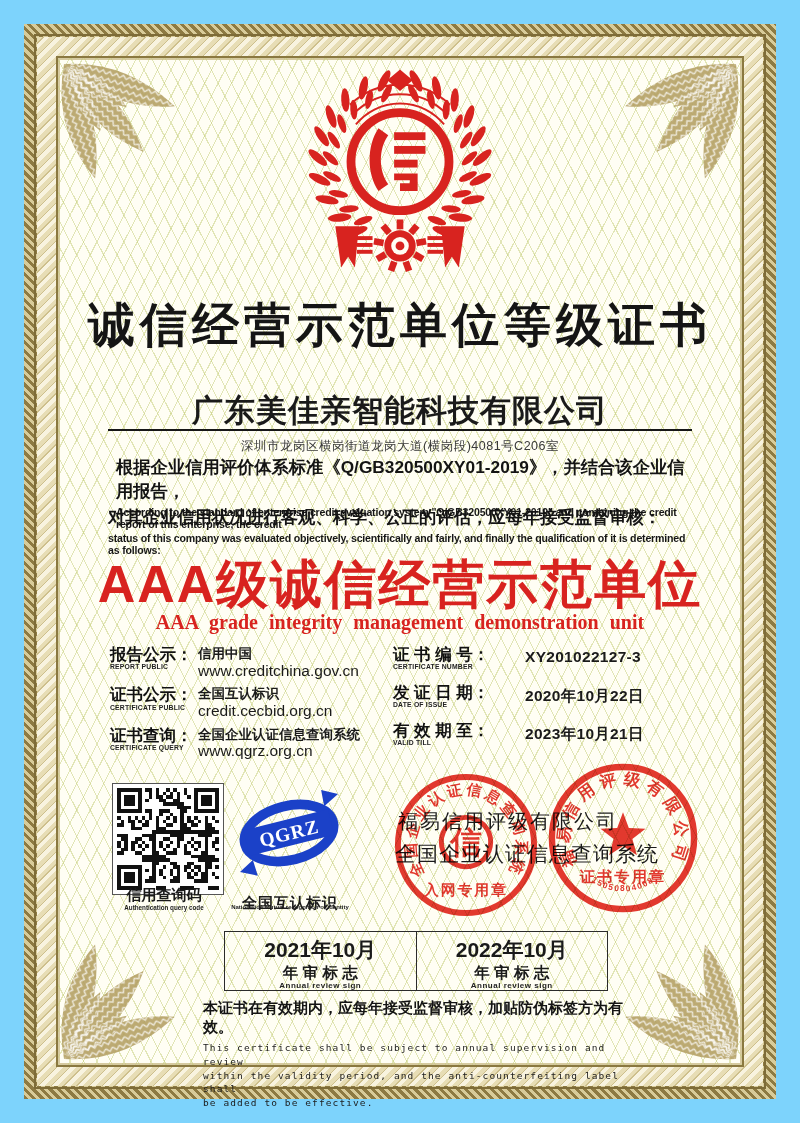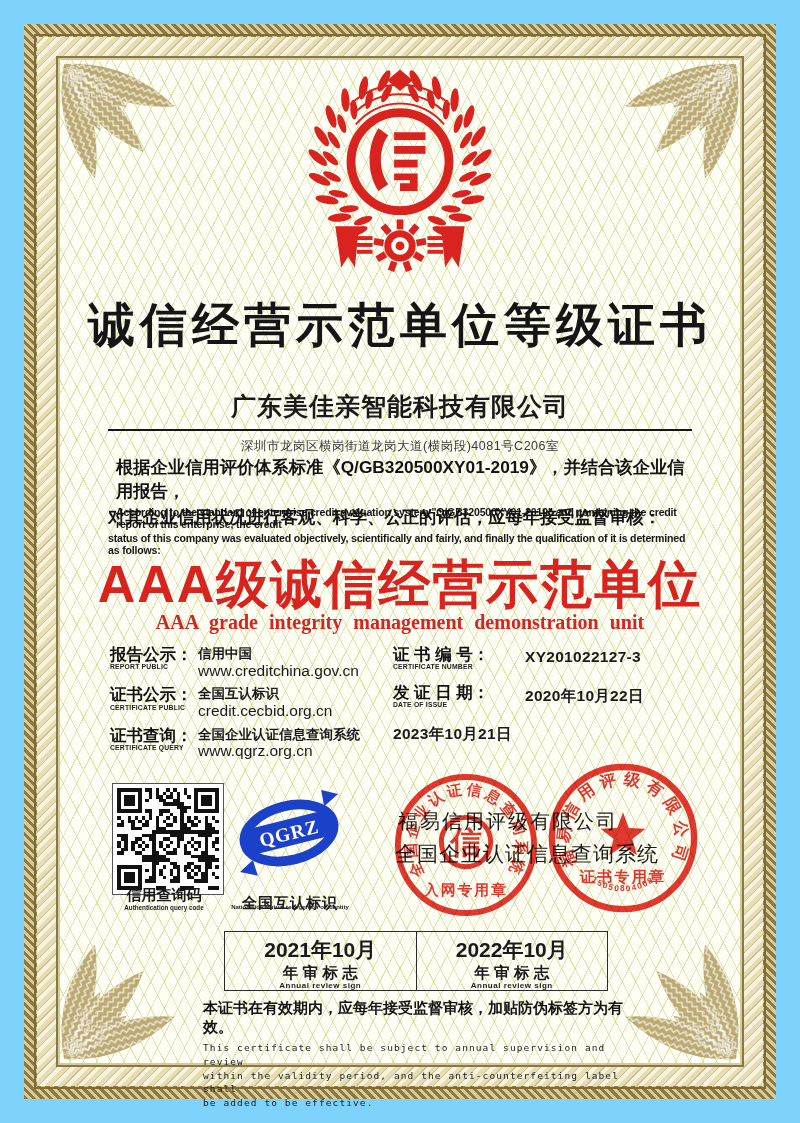--- a/index.html
+++ b/index.html
@@ -19,21 +19,21 @@
   .corner.bl{left:58px;top:913px;transform:scaleY(-1);}
   .corner.br{left:590px;top:913px;transform:scale(-1,-1);}
   
   .abs{position:absolute;}
   .ctr{left:0;width:800px;text-align:center;}
   
   .emblem{left:302px;top:62px;width:196px;height:214px;}
   .title-zh{top:294px;font-size:47px;font-weight:900;letter-spacing:5px;color:#151515;}
   .title-en{top:349px;font-size:19.5px;font-weight:700;word-spacing:5px;
             font-family:"Liberation Serif","DejaVu Serif",serif;color:#151515;}
-  .company{top:390px;font-size:25px;font-weight:600;letter-spacing:1px;}
+  .company{top:390px;font-size:31px;font-weight:600;letter-spacing:1px;}
   .divider{left:108px;top:429px;width:584px;height:2px;background:#161616;}
   .address{top:438px;font-size:12.5px;font-weight:500;color:#3a3a3a;letter-spacing:0.5px;}
   
   .para1{left:116px;top:455px;width:576px;}
   .para2{left:108px;top:505px;width:586px;}
   .para-zh{font-size:17.3px;font-weight:600;color:#141414;}
   .para-en{font-size:10.6px;font-weight:700;color:#161616;margin-top:3px;letter-spacing:-0.2px;}
   
   .grade-zh{top:550px;font-size:52px;font-weight:900;color:#d8231f;letter-spacing:2px;}
   .grade-en{top:611px;font-size:20px;font-weight:700;color:#d8231f;word-spacing:6px;
@@ -264,20 +264,24 @@
       <div class="fval-r">XY201022127-3</div>
     </div>
     <div class="frow">
       <div class="flabel-r">
           <div class="lab-zh">发 证 日 期：</div>
         <div class="lab-en">DATE OF ISSUE</div>
         </div>
       <div class="fval-r">2020年10月22日</div>
     </div>
     <div class="frow">
+      <div class="flabel-r">
+          <div class="lab-zh">有 效 期 至：</div>
+        <div class="lab-en">VALID TILL</div>
+        </div>
       <div class="fval-r">2023年10月21日</div>
     </div>
   </div>
 
   <div class="abs qr-box">
     <svg viewBox="0 0 29 29" shape-rendering="crispEdges">
         <g id="qr-cells">
           <rect x="0" y="0" width="7" height="7" fill="#111"></rect>
           <rect x="1" y="1" width="5" height="5" fill="#fff"></rect>
           <rect x="2" y="2" width="3" height="3" fill="#111"></rect>

